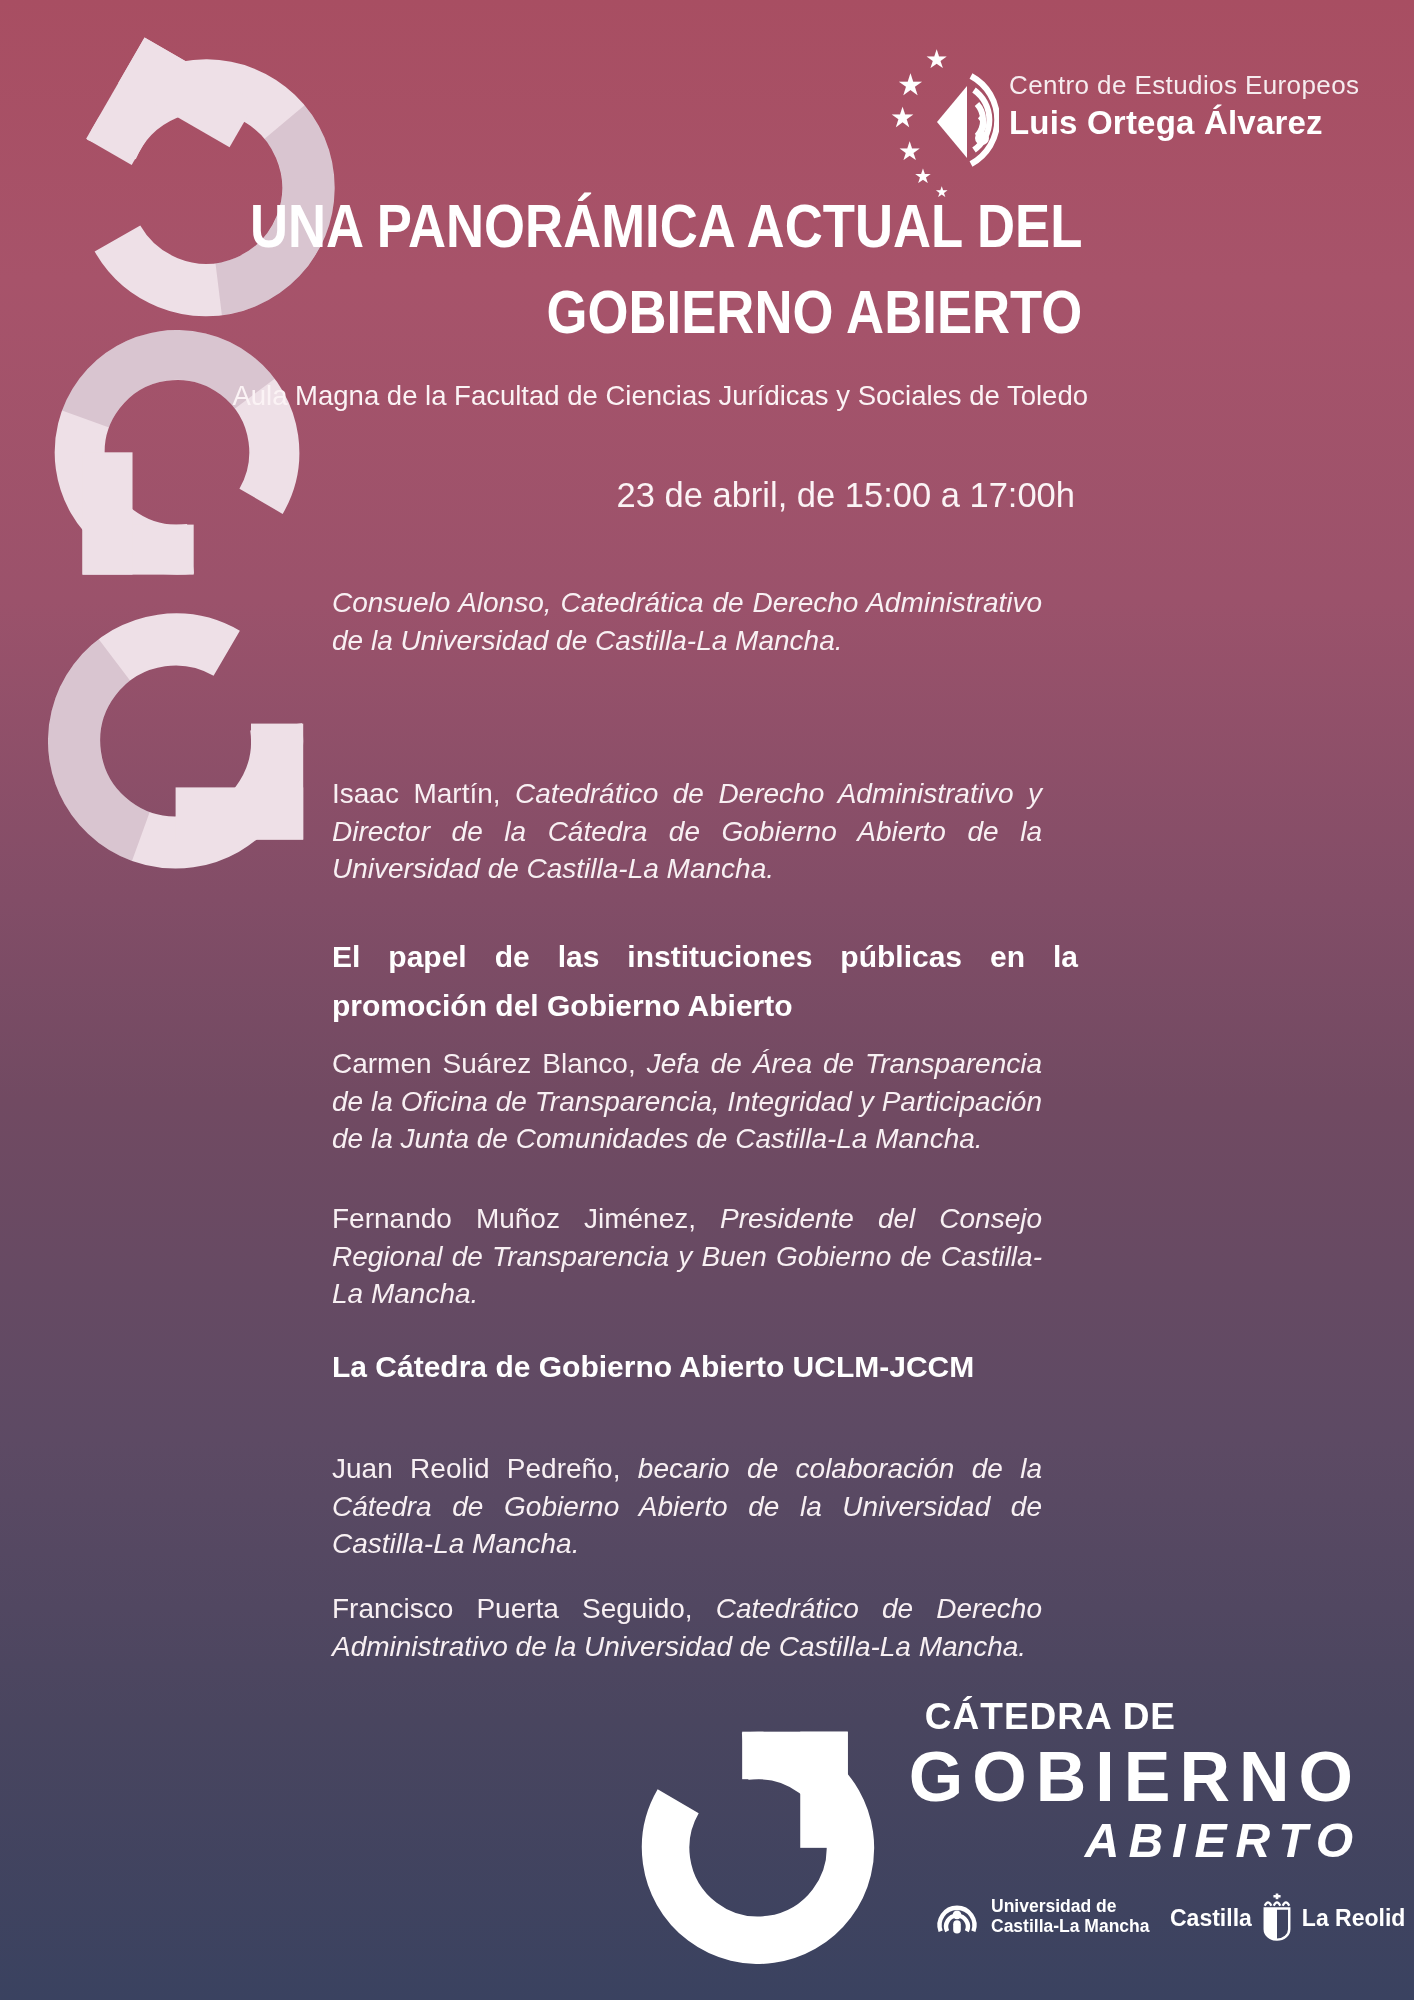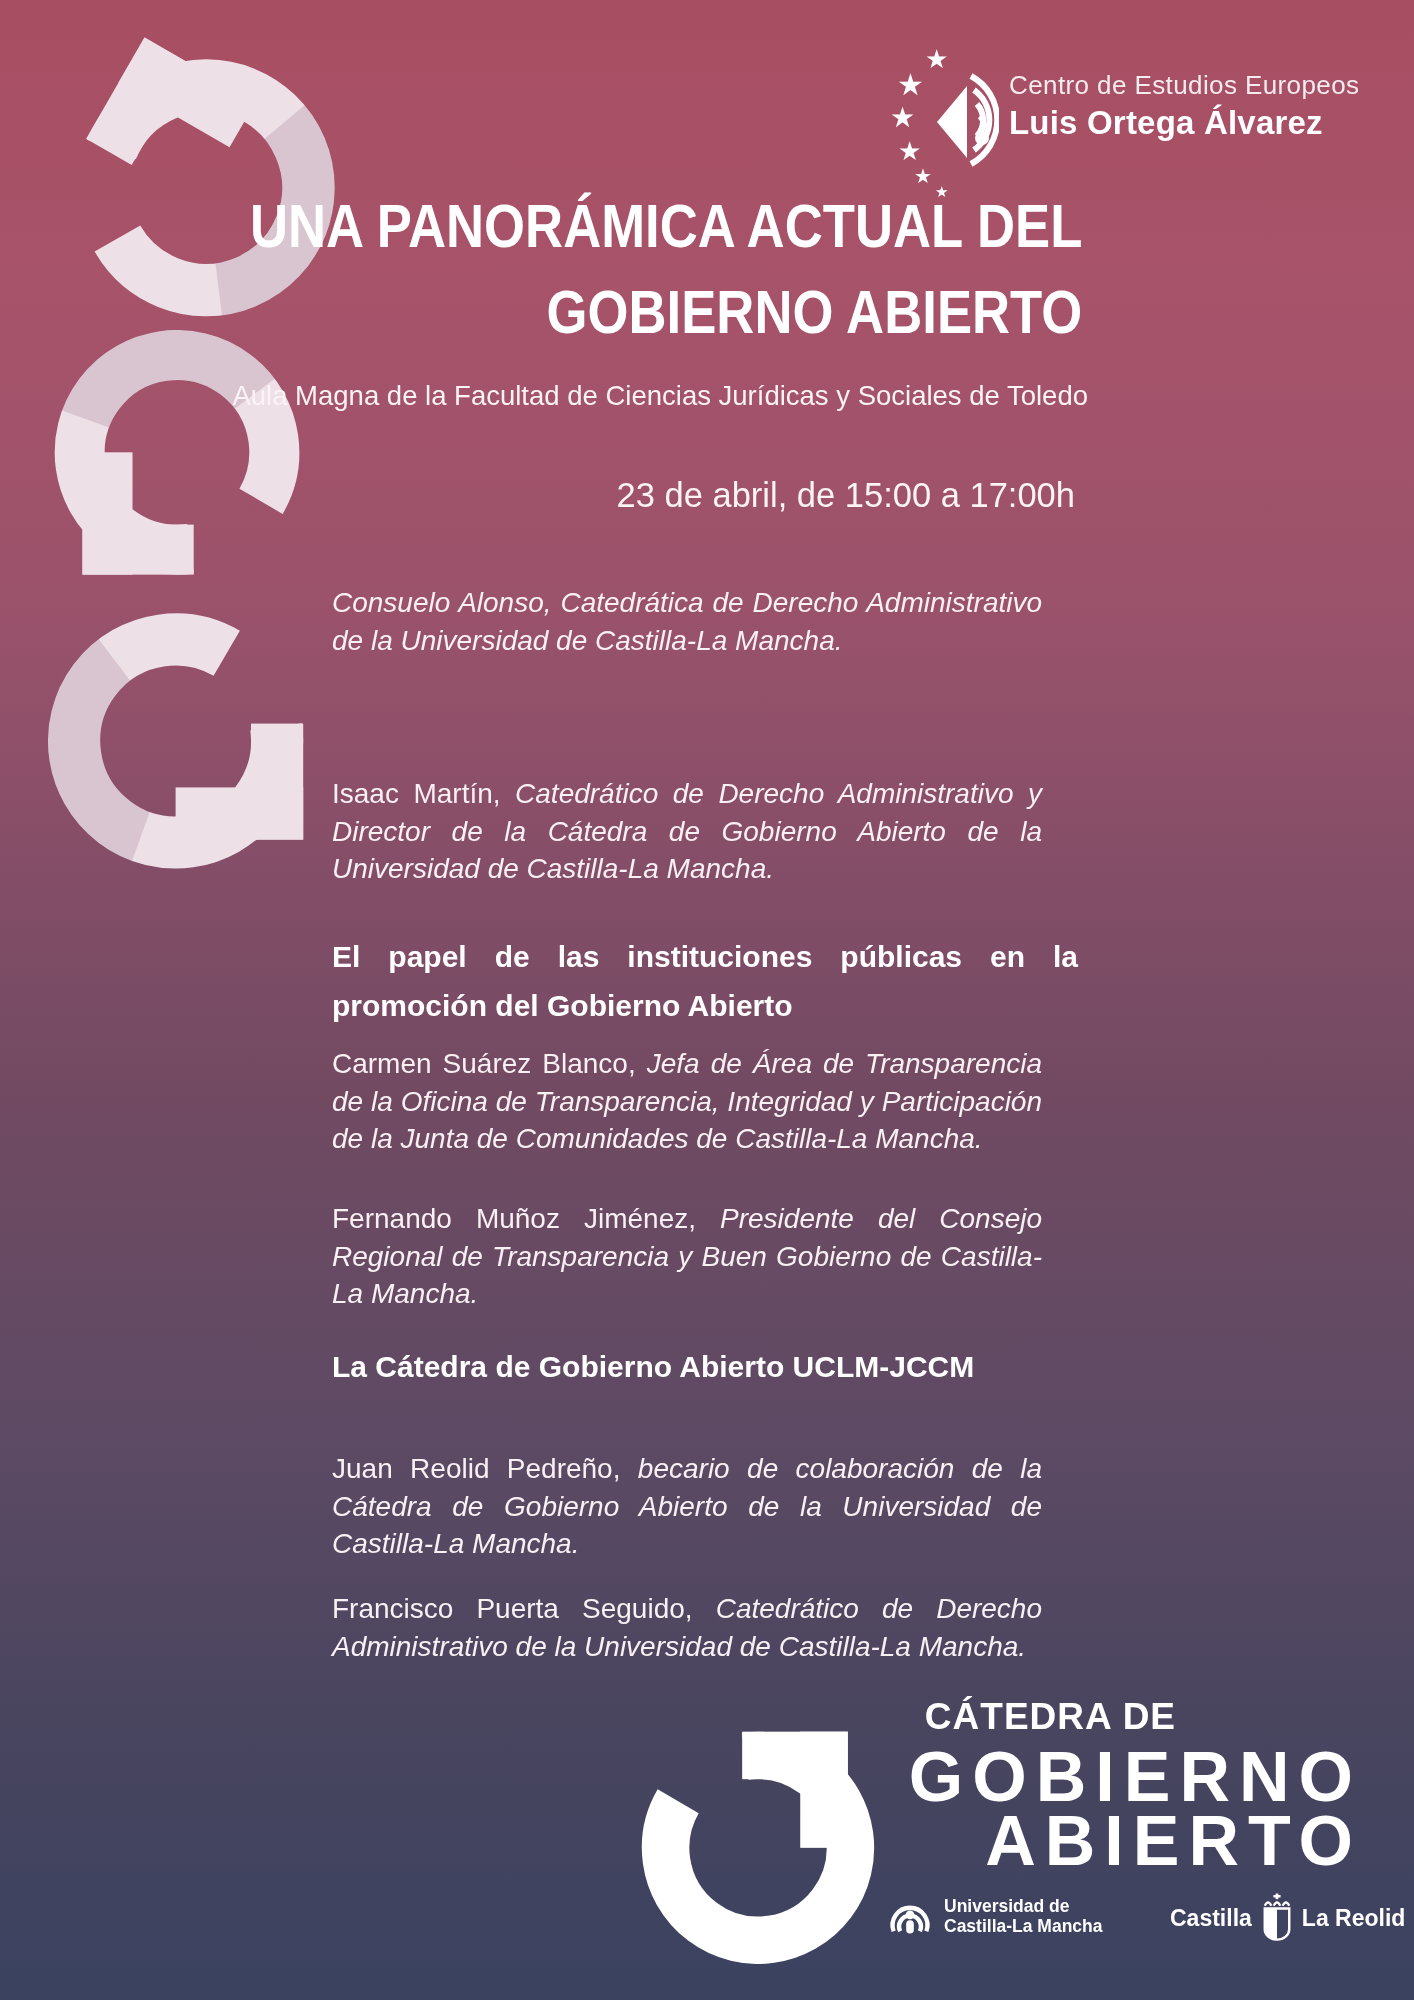--- a/index.html
+++ b/index.html
@@ -41,23 +41,23 @@
   .sec-p .name.italic{font-style:italic;}
   .b-presenta{top:527px;} .b-consuelo{top:584px;}
   .b-concepto{top:708px;} .b-isaac{top:775px;}
   .b-papel{top:932px;}    .b-carmen{top:1045px;} .b-fernando{top:1200px;}
   .b-catedra{top:1342px;} .b-juan{top:1425px;margin-top:25px;}
   .b-conclusiones{top:1537px;} .b-francisco{top:1590px;}
   
   .brand{position:absolute;right:52px;top:1697px;display:flex;flex-direction:column;align-items:flex-start;z-index:2;}
   .brand-l1{font-size:37px;font-weight:700;letter-spacing:1px;line-height:40px;margin-left:16px;}
   .brand-l2{font-size:70px;font-weight:700;letter-spacing:9px;line-height:60px;margin-top:10px;}
-  .brand-l3{font-size:70px;font-weight:700;letter-spacing:9px;line-height:60px;margin-top:4px;align-self:flex-end;}
-  
-  .uclm{position:absolute;left:886px;top:1892px;display:flex;align-items:center;z-index:2;}
+  .brand-l3{font-size:48px;font-weight:700;letter-spacing:9px;line-height:60px;margin-top:4px;align-self:flex-end;font-style:italic;}
+  
+  .uclm{position:absolute;left:933px;top:1892px;display:flex;align-items:center;z-index:2;}
   .uclm-icon{width:48px;height:48px;margin-right:10px;}
   .uclm-text{font-size:17.5px;font-weight:700;line-height:20px;color:#fff;}
   .jccm{position:absolute;left:1170px;top:1893px;display:flex;align-items:center;z-index:2;}
   .jccm-word{font-size:23px;font-weight:700;color:#fff;}
   .jccm-shield{width:32px;height:50px;margin:0 9px;}
 </style>
 </head>
 <body>
 
 <div class="poster">

